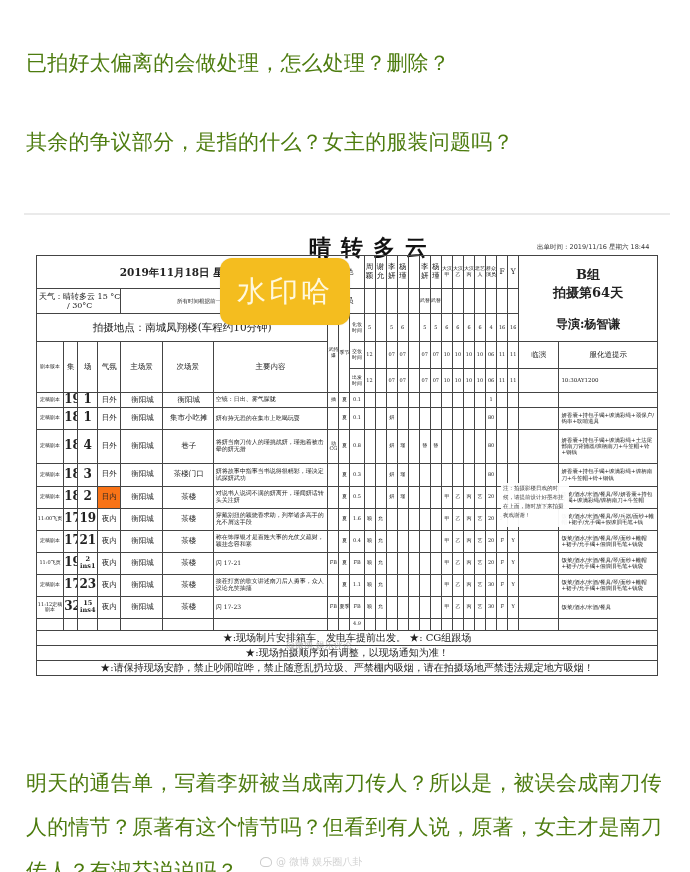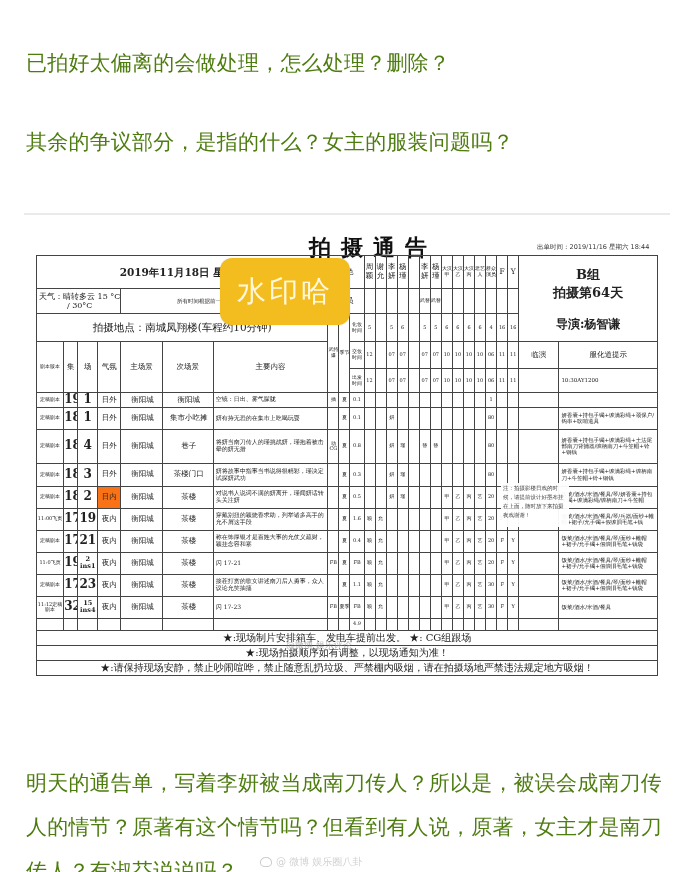--- a/index.html
+++ b/index.html
@@ -37,21 +37,21 @@
   .weibo-wm2 { position: absolute; left: 260px; top: 855px; font-size: 10px; color: #d2d2d2; display: flex; align-items: center; gap: 4px; }
   .weibo-icon { width: 12px; height: 10px; border: 1px solid #ccc; border-radius: 50% 50% 40% 40%; }
 </style>
 </head>
 <body>
 
 <div id="p1" class="para">已拍好太偏离的会做处理，怎么处理？删除？</div>
 <div id="p2" class="para">其余的争议部分，是指的什么？女主的服装问题吗？</div>
 
 <div class="sheet">
-  <div class="sheet-title">拍摄通告</div>
+  <div class="sheet-title">晴转多云</div>
   <div class="issue-time">出单时间：2019/11/16 星期六 18:44</div>
 
   <table class="notice">
     <colgroup>
       <col style="width:27px">
         <col style="width:14px">
         <col style="width:20px">
         <col style="width:23px">
         <col style="width:41px">
         <col style="width:51px">

